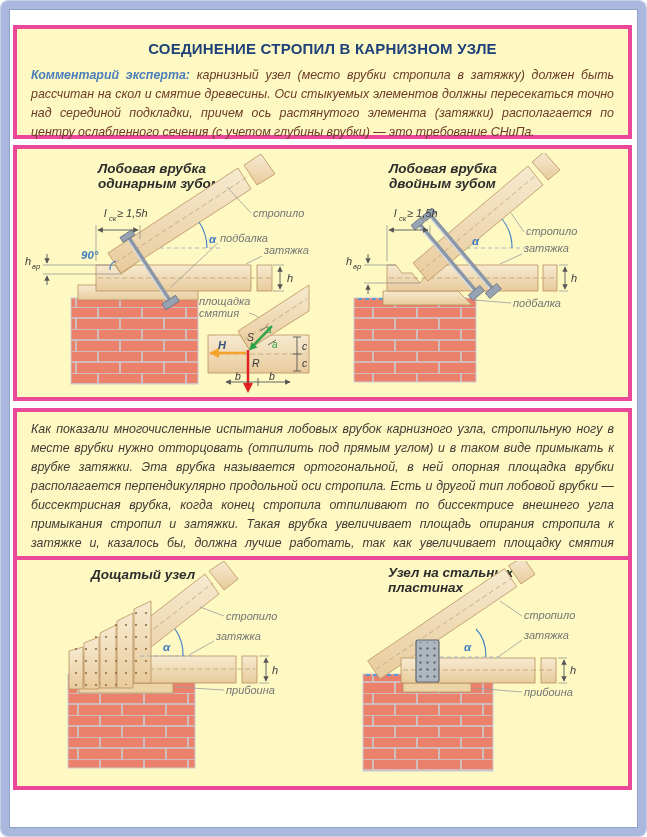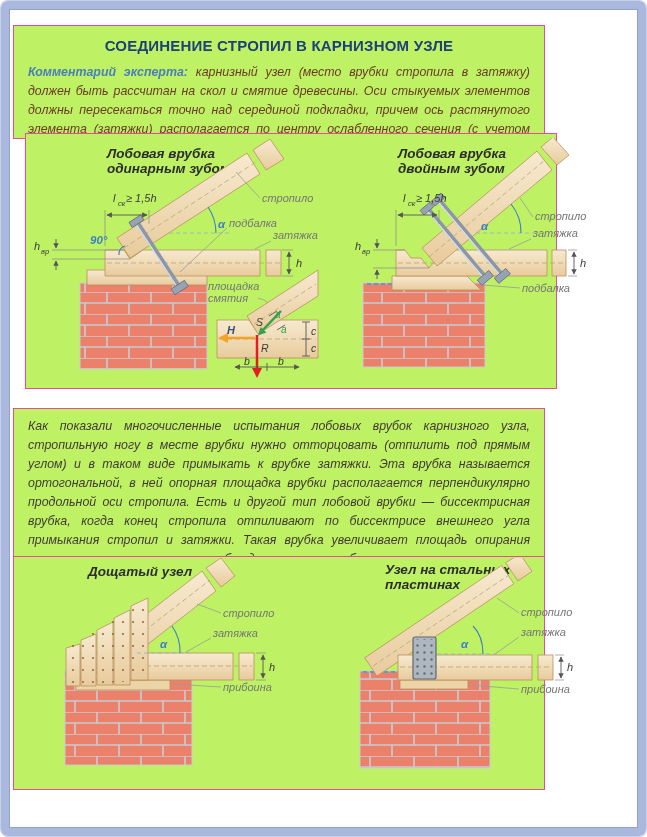--- a/index.html
+++ b/index.html
@@ -1,23 +1,23 @@
 <!DOCTYPE html>
 <html><head>
 <meta charset="utf-8">
 <style>
   html,body{margin:0;padding:0;background:#fff;}
   .page{position:relative;width:647px;height:837px;background:#fff;overflow:hidden;
         font-family:"Liberation Sans",sans-serif;}
   .frame{position:absolute;inset:1px;border:8px solid #a9b8dc;border-radius:7px;
          box-shadow:inset 0 0 0 1px #8fa2cc, 0 0 0 1px #c5cfe6;pointer-events:none;}
-  .panel{position:absolute;left:13px;width:532px;background:#bef264;
-         border:1px solid #ec4899;box-sizing:border-box;}
+  .panel{position:absolute;left:13px;width:619px;background:#fef9c3;
+         border:4px solid #ec4899;box-sizing:border-box;}
   .panel-top{top:25px;height:114px;}
-  .panel-d1{top:133px;height:256px;margin-left:12px;}
+  .panel-d1{top:145px;height:256px;}
   .panel-text{top:408px;height:180px;}
   .panel-d2{top:556px;height:234px;}
   .doc-title{margin:11px 10px 0;text-align:center;font-size:15px;font-weight:bold;
              color:#1d4178;letter-spacing:.2px;}
   .commentary{margin:9px 14px 0;font-size:12.4px;line-height:19px;text-align:justify;
               font-style:italic;color:#6b3a28;}
   .lbl-blue{color:#4a7ebb;font-weight:bold;font-style:italic;}
   .bodytext{margin:8px 14px 0;font-size:12.4px;line-height:19px;text-align:justify;
             font-style:italic;color:#433a35;}
   .dia{position:absolute;}

